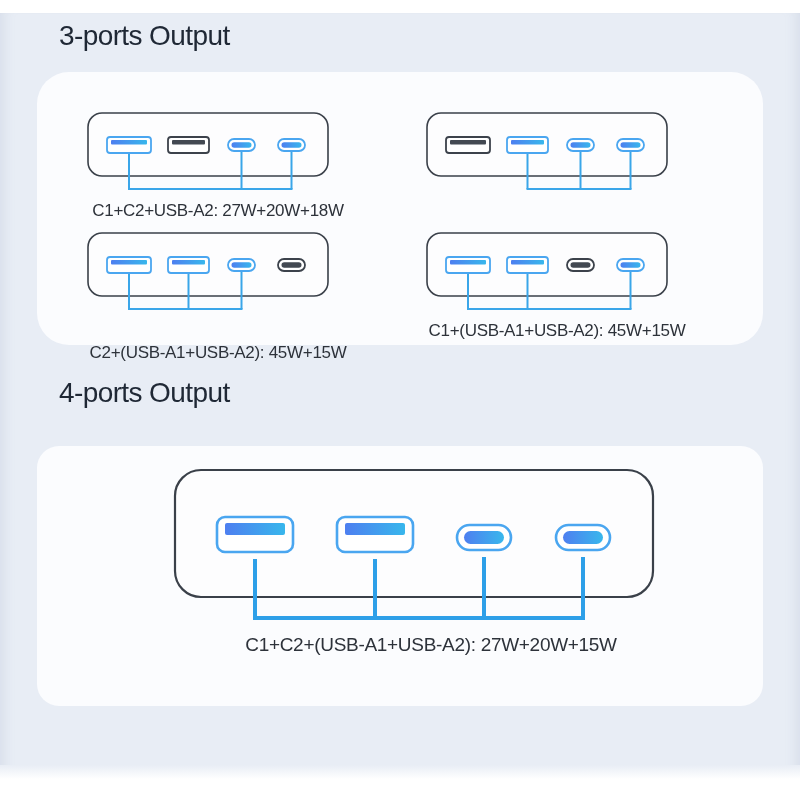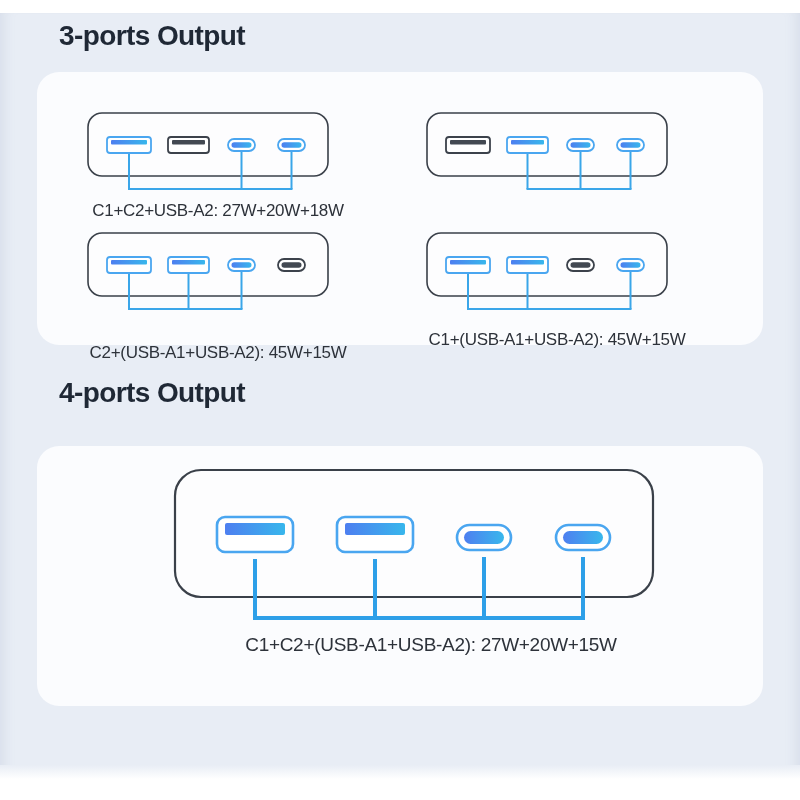--- a/index.html
+++ b/index.html
@@ -13,47 +13,47 @@
     background:#e8edf5;
     box-shadow:inset 14px 0 14px -12px rgba(120,140,170,.18),
                inset -14px 0 14px -12px rgba(120,140,170,.18);
   }
   .panel-fade{
     position:absolute;left:0;top:765px;width:800px;height:14px;
     background:linear-gradient(#e8edf5,#ffffff);
   }
   h2.sec-heading{
     position:absolute;left:59px;margin:0;
-    font-size:28px;font-weight:bold;letter-spacing:-0.6px;
+    font-size:28px;font-weight:normal;letter-spacing:-0.6px;
     color:#1f2835;
   }
   #heading-3ports{top:20px;}
   #heading-4ports{top:377px;}
   .card{
     position:absolute;left:37px;width:726px;
     background:#fbfcfe;border-radius:22px;
   }
-  #card-3ports{top:72px;height:273px;}
+  #card-3ports{top:72px;height:273px;border-radius:32px;}
   #card-4ports{top:446px;height:260px;}
   figure.diagram{
     position:absolute;margin:0;display:flex;flex-direction:column;align-items:center;
   }
   figure.diagram svg{display:block;}
   figcaption.caption{
     margin-top:2px;white-space:nowrap;text-align:center;
     font-size:17px;letter-spacing:-0.3px;color:#2d323a;line-height:20px;
   }
   figure.large figcaption.caption{
     margin-top:8px;font-size:19px;line-height:22px;
   }
   
   #fig-0-0{left:41px;top:39px;}
   #fig-0-1{left:380px;top:39px;}
   #fig-0-2{left:41px;top:159px;gap:22px;}
-  #fig-0-3{left:380px;top:159px;gap:9px;}
+  #fig-0-3{left:380px;top:159px;}
   #fig-1-0{left:134px;top:20px;}
 </style>
 </head>
 <body>
 
 <div class="panel"></div>
 <div class="panel-fade"></div>
 
 <h2 class="sec-heading" id="heading-3ports">3-ports Output</h2>
 

